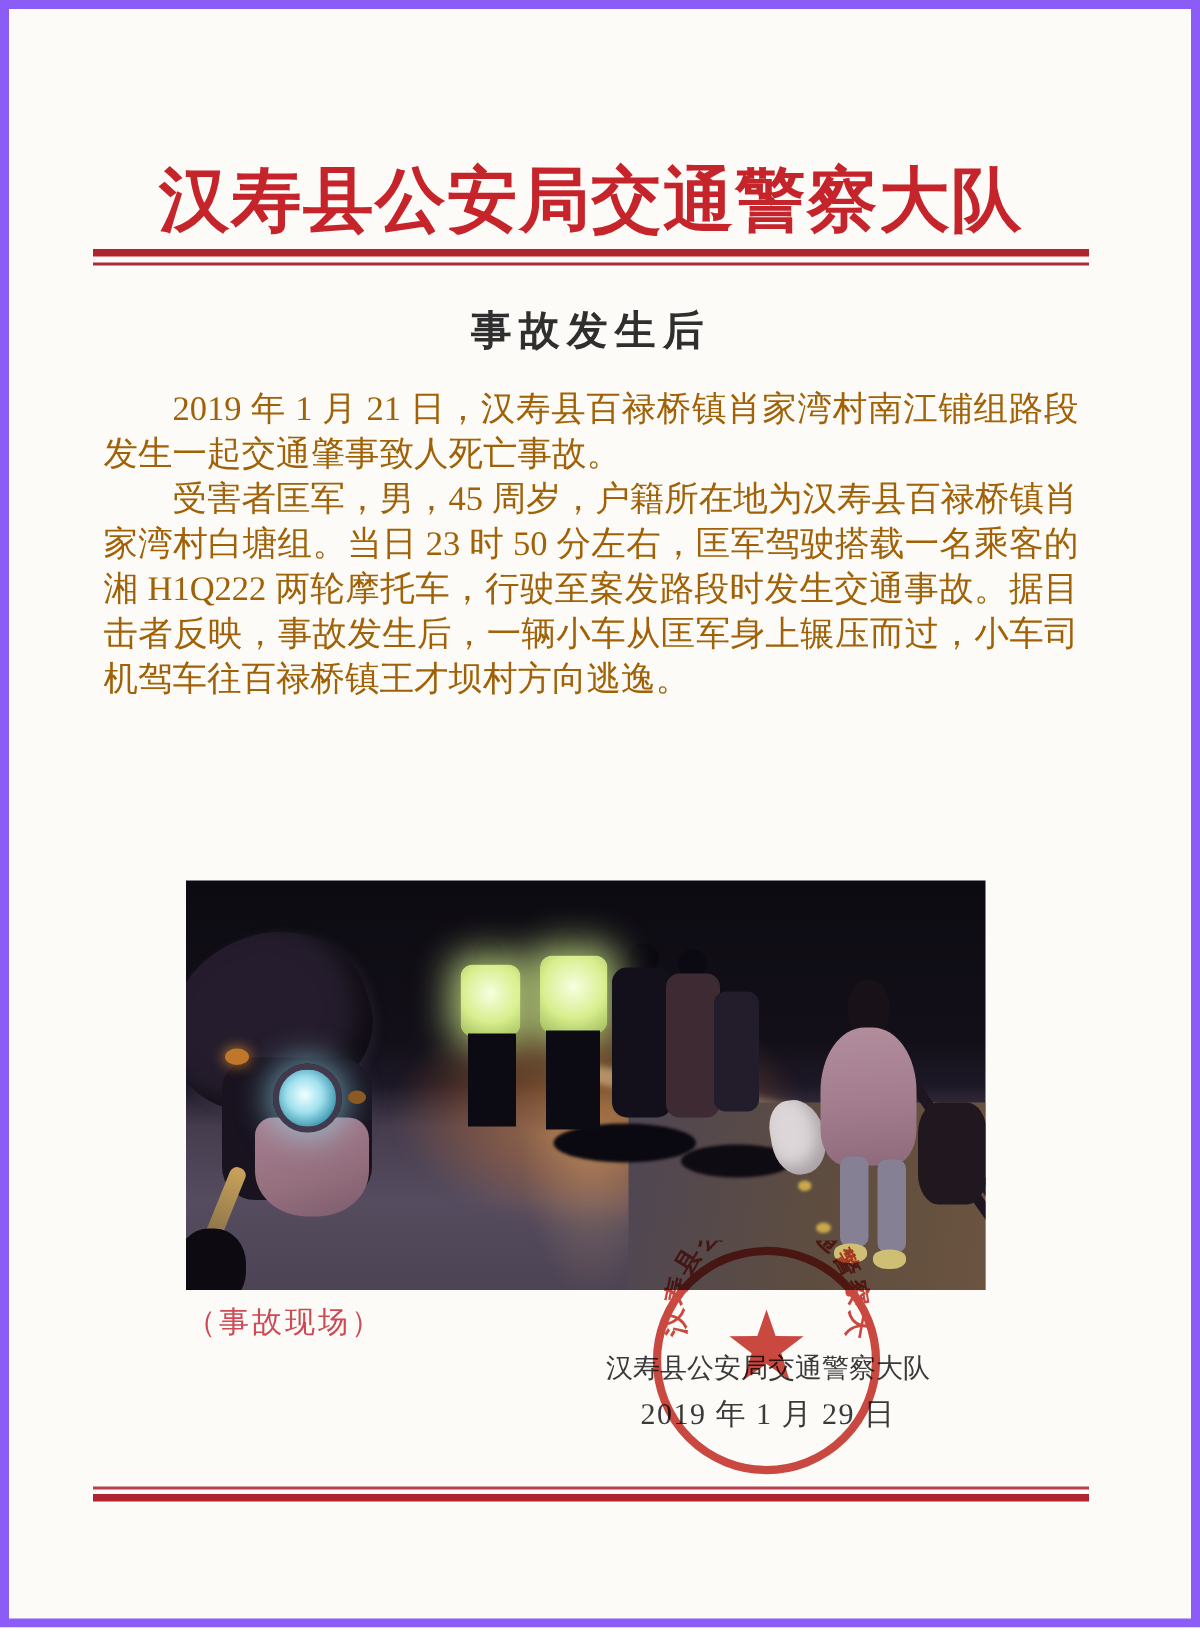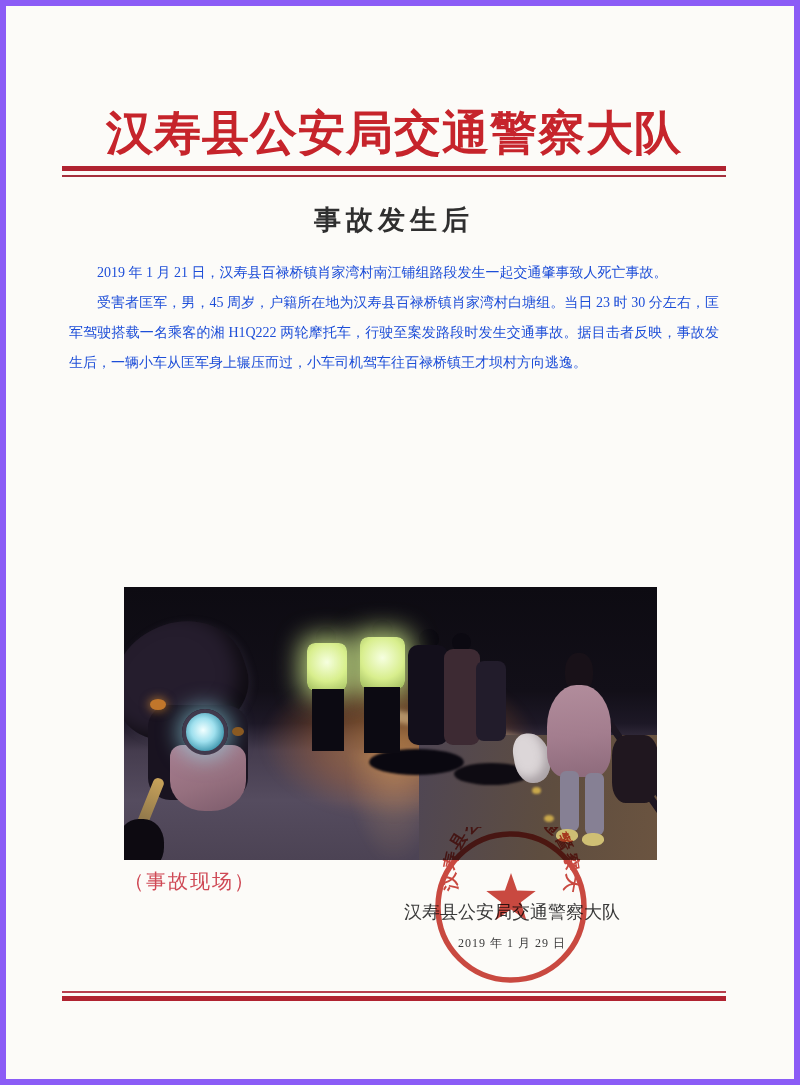--- a/index.html
+++ b/index.html
@@ -19,21 +19,21 @@
   .rule { position:absolute; left:56px; width:664px; background:#b02330; }
   .rule-thick-top { top:160px; height:5px; }
   .rule-thin-top  { top:169px; height:2px; background:#a5303c; }
   .notice-title {
     position:absolute; top:196px; left:0; width:776px;
     text-align:center; font-size:27px; font-weight:bold;
     color:#2f2f2f; letter-spacing:5px; margin:0;
   }
   .body-text {
     position:absolute; top:252px; left:63px; width:650px;
-    font-size:14px; line-height:30px; color:#1d4ed8;
+    font-size:23px; line-height:30px; color:#a16207;
     text-align:justify;
   }
   .body-text p { margin:0; text-indent:2em; }
 
   
   .photo {
     position:absolute; left:118px; top:581px; width:533px; height:273px;
     background:linear-gradient(180deg,#0d0b12 0%,#120f18 38%,#1d1826 50%,#453c4e 60%,#554c5f 78%,#4c4354 100%);
     overflow:hidden;
   }
@@ -107,21 +107,21 @@
 
   .photo-caption {
     position:absolute; left:118px; top:862px; width:533px;
     font-size:20px; color:#cf4955; letter-spacing:2px;
   }
   .signature-block {
     position:absolute; left:356px; top:891px; width:300px;
     text-align:center; color:#3a3a3a;
   }
   .signature-agency { font-size:18px; line-height:30px; }
-  .signature-date   { font-size:12px; line-height:32px; letter-spacing:1px; }
+  .signature-date   { font-size:20px; line-height:32px; letter-spacing:1px; }
 
   .seal { position:absolute; left:425px; top:821px; width:160px; height:160px;
     opacity:.85; mix-blend-mode:multiply; }
 
   .rule-thin-bottom  { top:985px; height:2px; background:#b8404e; }
   .rule-thick-bottom { top:990px; height:5px; }
 </style>
 </head>
 <body>
 
@@ -129,21 +129,21 @@
 
   <h1 class="agency-header">汉寿县公安局交通警察大队</h1>
 
   <div class="rule rule-thick-top"></div>
   <div class="rule rule-thin-top"></div>
 
   <h2 class="notice-title">事故发生后</h2>
 
   <div class="body-text">
     <p>2019 年 1 月 21 日，汉寿县百禄桥镇肖家湾村南江铺组路段发生一起交通肇事致人死亡事故。</p>
-    <p>受害者匡军，男，45 周岁，户籍所在地为汉寿县百禄桥镇肖家湾村白塘组。当日 23 时 30 分左右，匡军驾驶搭载一名乘客的湘 H1Q222 两轮摩托车，行驶至案发路段时发生交通事故。据目击者反映，事故发生后，一辆小车从匡军身上辗压而过，小车司机驾车往百禄桥镇王才坝村方向逃逸。</p>
+    <p>受害者匡军，男，45 周岁，户籍所在地为汉寿县百禄桥镇肖家湾村白塘组。当日 23 时 50 分左右，匡军驾驶搭载一名乘客的湘 H1Q222 两轮摩托车，行驶至案发路段时发生交通事故。据目击者反映，事故发生后，一辆小车从匡军身上辗压而过，小车司机驾车往百禄桥镇王才坝村方向逃逸。</p>
   </div>
 
   <div class="photo">
     <div class="ph-glow-center"></div>
     <div class="ph-streak"></div>
     <div class="ph-road-reflect"></div>
     <div class="road-right"></div>
     <div class="rail-shadow rail1"></div>
     <div class="rail-shadow rail2"></div>
     <div class="ph-debris1"></div>

